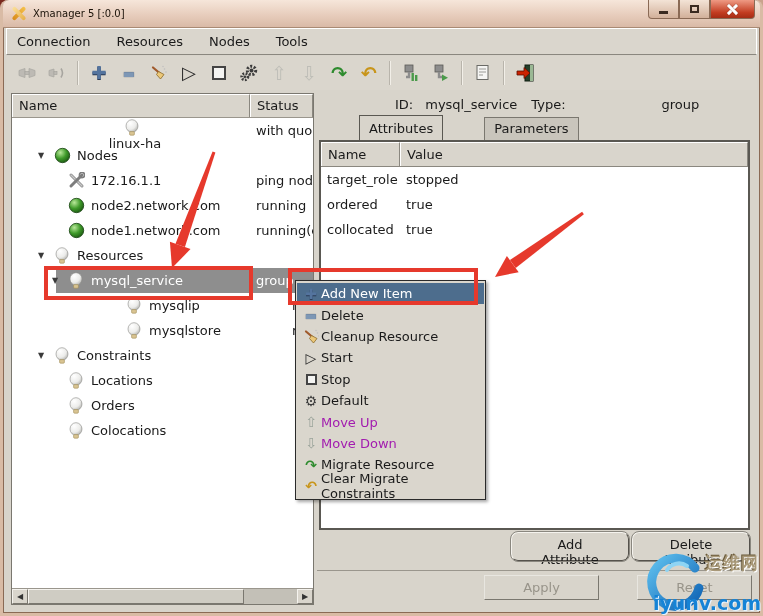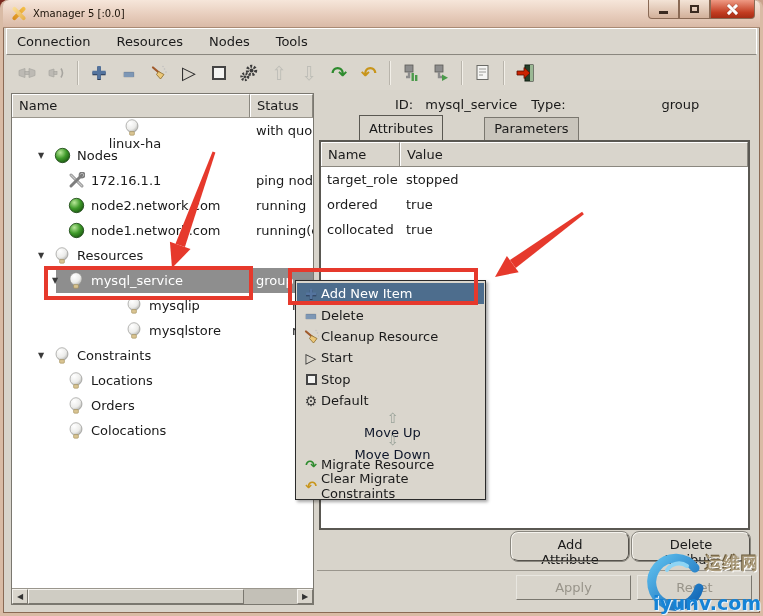--- a/index.html
+++ b/index.html
@@ -79,29 +79,29 @@
   .attr-table { position:absolute; left:2px; right:2px; top:47px; bottom:75px; border:2px solid #5a5852; background:#fff; }
   .attr-head { display:flex; height:25px; background:#d9d5cc; border-bottom:1px solid #8a877f; }
   .ah { border-right:1px solid #8a877f; border-top:1px solid #fff; border-left:1px solid #fff; padding:4px 6px; }
   .ah.name { width:79px; } .ah.value { flex:1; }
   .arow { display:flex; height:25px; align-items:center; }
   .arow .an { width:79px; padding-left:6px; } .arow .av { flex:1; padding-left:6px; }
   .attr-btnrow { position:absolute; left:2px; right:2px; bottom:44px; height:29px; display:flex; justify-content:flex-end; }
   .btn { border:1px solid; border-color:#f5f3ee #55524c #55524c #f5f3ee; outline:1px solid #8a877f;
     background:#d8d4cb; padding:4px 16px; margin-left:3px; text-align:center; }
   .btn.attr { width:118px;border-radius:7px; }
-  .applyrow { position:absolute; left:0; right:0; bottom:4px; height:31px; border-top:1px solid #9a968d; display:flex; justify-content:flex-end; align-items:center; padding-top:3px; }
+  .applyrow { position:absolute; left:0; right:0; bottom:4px; height:31px; border-top:1px solid #9a968d; display:flex; justify-content:flex-end; align-items:center; padding-top:3px;gap:32px; }
   .btn.flat { width:115px; margin-left:6px; color:#98948a; border-color:#e8e6e0 #7a776f #7a776f #e8e6e0; outline:none; }
   
   .ctx { position:absolute; left:292px; top:280px; width:191px; background:#dad6cd;
     border:1px solid #2a2a2a; box-shadow:2px 2px 3px rgba(0,0,0,.35); padding:2px 1px; z-index:5; }
   .mi { height:21.4px; display:flex; align-items:center; padding-left:4px; }
   .mi .mic { width:20px; flex:none; display:flex; align-items:center; justify-content:center; }
   .mi.hl { background:#4d6d8d; color:#fff; }
-  .mi.disabled { color:#0f172a;flex-direction:column; }
+  .mi.disabled { color:#a21caf; }
   .mi .g{ font-size:14px; } .mi .box-stop{ width:11px; height:11px; }
   
   .ann { position:absolute; border:4px solid #e6392c; z-index:9; }
   #ann-box-tree { left:44px; top:266px; width:209px; height:34px; }
   #ann-box-menu { left:288px; top:268px; width:190px; height:37px; }
   svg.overlay { position:absolute; inset:0; z-index:8; pointer-events:none; }
   
   .watermark { position:absolute; right:0; bottom:0; width:120px; height:66px; z-index:10; }
   .wm-cn { position:absolute; right:4px; top:2px; font-size:17px; font-weight:bold; color:#a89878;
     text-shadow:1px 1px 0 #fff, -1px -1px 0 #6a5a3a; letter-spacing:1px; }

